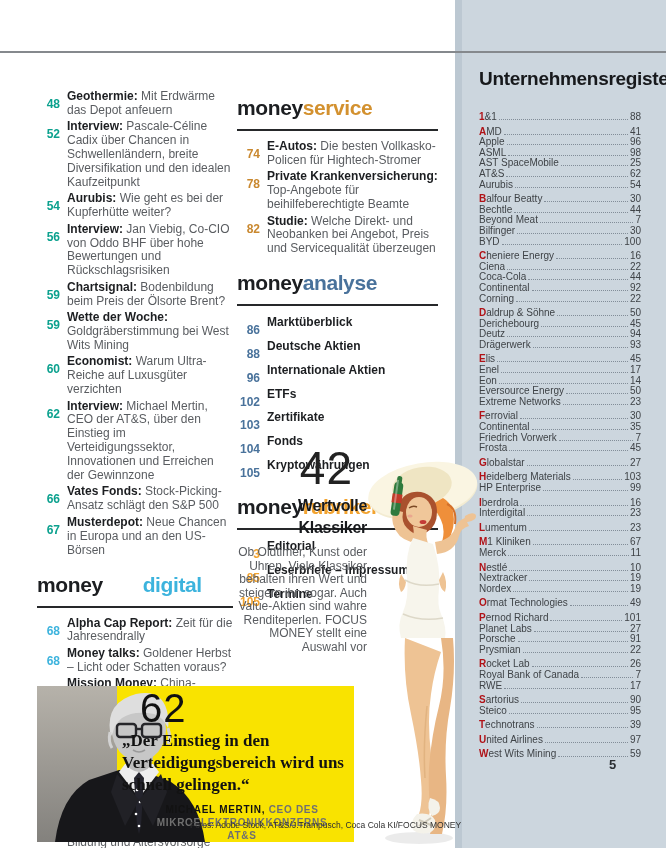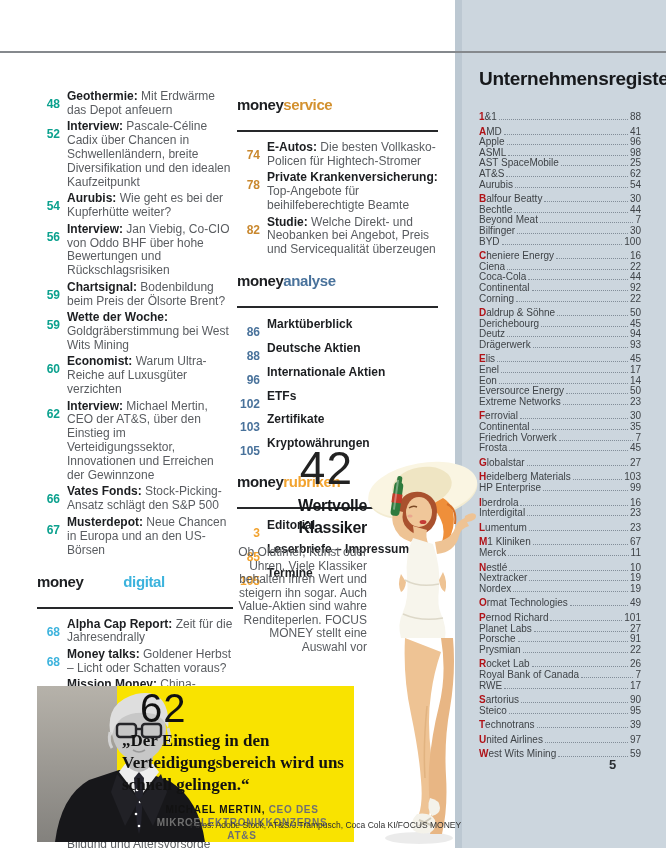--- a/index.html
+++ b/index.html
@@ -19,22 +19,22 @@
   .reg-row.gap{margin-top:4px;}
   .reg-name{white-space:nowrap;}
   .reg-name .red{color:#b01217;font-weight:bold;}
   .leader{flex:1;border-bottom:1.2px dotted #828d98;margin:0 2px 2px 2px;min-width:6px;}
   .reg-page{text-align:right;}
   .folio{position:absolute;left:609px;top:757px;font-size:13px;font-weight:bold;color:#2b2f33;z-index:1;}
 
   
   .col-left{position:absolute;left:37px;top:90px;width:196px;}
   .col-mid{position:absolute;left:237px;top:96px;width:201px;}
-  .sec-h{font-size:15px;font-weight:bold;color:#1c1e21;letter-spacing:-0.4px;
-         border-bottom:2px solid #26282a;padding-bottom:17px;margin:0 0 9px 0;}
+  .sec-h{font-size:21px;font-weight:bold;color:#1c1e21;letter-spacing:-0.4px;
+         border-bottom:2px solid #26282a;padding-bottom:9px;margin:0 0 9px 0;}
   .sec-h.mt{margin-top:15px;}
   .c-cyan{color:#3cb3dd;margin-left:40px;} .c-teal{color:#0ba18e;} .c-sorange{color:#d3912f;}
   .c-steel{color:#49729b;} .c-rorange{color:#f2a32f;}
   .toc-item{display:flex;font-size:12px;line-height:13.9px;margin-bottom:2.5px;}
   .toc-item .num{flex:none;width:23px;text-align:right;font-weight:bold;padding-right:7px;margin-top:8px;}
   .teal-nums .num{color:#0ba18e;} .cyan-nums .num{color:#3cb3dd;}
   .sorange-nums .num{color:#c9882f;} .steel-nums .num{color:#49729b;}
   .rorange-nums .num{color:#f2a32f;}
   .toc-item .txt{flex:1;}
   .kw{color:#1c1e21;} .desc{color:#595c60;}
@@ -195,20 +195,24 @@
       <div class="toc-item">
         <span class="num">102</span>
         <span class="txt"><b class="kw">ETFs</b></span>
       </div>
 
       <div class="toc-item">
         <span class="num">103</span>
         <span class="txt"><b class="kw">Zertifikate</b></span>
       </div>
 
+      <div class="toc-item">
+        <span class="num">104</span>
+        <span class="txt"><b class="kw">Fonds</b></span>
+      </div>
 
       <div class="toc-item">
         <span class="num">105</span>
         <span class="txt"><b class="kw">Kryptowährungen</b></span>
       </div>
     </div>
 
   <h2 class="sec-h mt"><span>money</span><span class="c-rorange">rubriken</span></h2>
   <div class="rorange-nums one-line">
 

